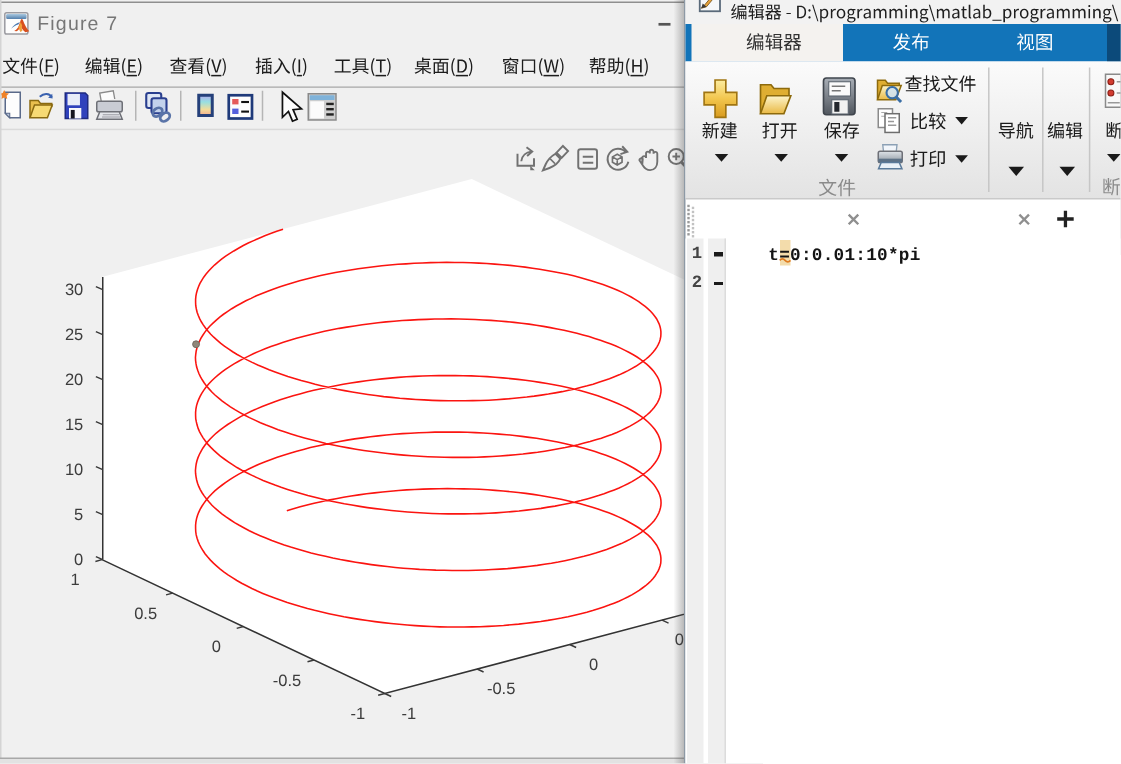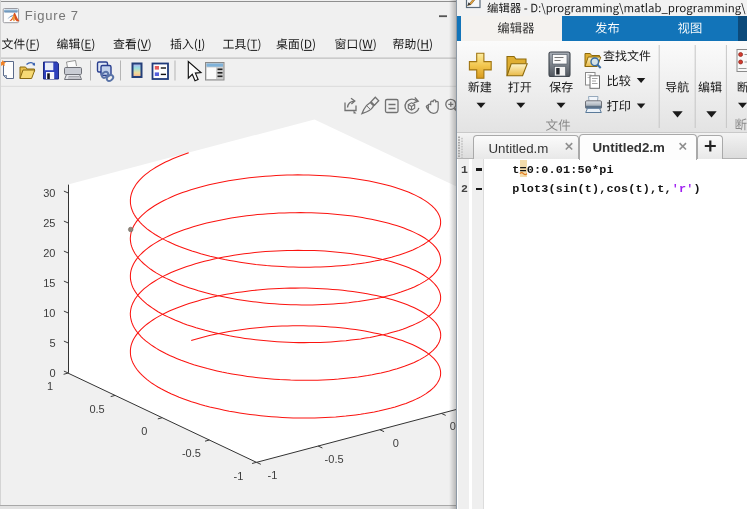--- a/index.html
+++ b/index.html
@@ -169,39 +169,29 @@
  <div id="figbotline"></div>
     <div id="figbot2"></div>
 </div>
 <div id="shadow"></div>
 <div id="ed">
  <div id="edtitle"></div>
  <div id="edblue"></div>
  <div id="edtab1"></div>
  <div id="ednavy"></div>
  <div id="edribbon"></div>
- <div id="edtabs">
-  <div class="dtab" id="dtab1">
-        <span class="dlabel" style="left:15px;">Untitled.m</span>
-      </div>
-  <div class="dtab" id="dtab2">
-        <span class="dlabel" style="left:13px;font-weight:bold;">Untitled2.m</span>
-      </div>
-  <div class="dtab" id="dtabp"></div>
- </div>
  <div id="code">
   <div id="gutter"></div>
       <div id="gutter2"></div>
   <span class="lnum" style="top:3.5px;">1</span>
   <span class="lnum" style="top:23px;">2</span>
   <div class="dash" style="top:9.2px;"></div>
   <div class="dash" style="top:28.7px;"></div>
   <div id="hl"></div>
-  <div class="cline" style="top:3.5px;">t=0:0.01:50*pi</div>
-  <div class="cline" style="top:23px;">plot3(sin(t),cos(t),t,<span style="color:#a020f0">'r'</span>)</div>
+  <div class="cline" style="top:3.5px;">t=0:0.01:10*pi</div>
  </div>
  <svg width="291" height="509" viewBox="456 0 291 509" style="z-index:5">
   <path d="M486.5 11.6 486.7 12.4C487.6 12.0 488.8 11.5 489.9 11.0L489.8 10.3C488.5 10.8 487.3 11.3 486.5 11.6ZM486.7 7.4C486.9 7.3 487.1 7.2 488.3 7.1C487.9 7.8 487.5 8.4 487.3 8.6C487.0 9.0 486.8 9.3 486.5 9.4C486.6 9.6 486.7 10.0 486.8 10.1C487.0 10.0 487.3 9.9 489.9 9.3C489.8 9.1 489.8 8.8 489.8 8.6L487.9 9.0C488.7 7.9 489.5 6.7 490.1 5.4L489.5 5.0C489.3 5.4 489.0 5.9 488.8 6.3L487.5 6.4C488.2 5.4 488.8 4.2 489.3 2.9L488.5 2.6C488.0 4.0 487.3 5.5 487.0 5.9C486.8 6.3 486.6 6.5 486.4 6.6C486.5 6.8 486.6 7.2 486.7 7.4ZM493.1 8.2V9.9H492.2V8.2ZM493.7 8.2H494.5V9.9H493.7ZM491.5 7.5V13.0H492.2V10.6H493.1V12.7H493.7V10.6H494.5V12.7H495.1V10.6H495.9V12.3C495.9 12.4 495.9 12.4 495.8 12.4C495.7 12.4 495.5 12.4 495.3 12.4C495.4 12.6 495.5 12.8 495.5 13.0C495.9 13.0 496.1 13.0 496.4 12.9C496.6 12.8 496.6 12.6 496.6 12.3V7.5L495.9 7.5ZM495.1 8.2H495.9V9.9H495.1ZM492.9 2.8C493.1 3.1 493.3 3.5 493.4 3.9H490.7V6.3C490.7 8.1 490.6 10.6 489.6 12.4C489.8 12.5 490.1 12.8 490.2 12.9C491.3 11.1 491.5 8.4 491.5 6.5H496.5V3.9H494.3C494.2 3.5 493.9 3.0 493.7 2.6ZM491.5 4.6H495.7V5.8H491.5Z M503.7 3.6H506.7V4.8H503.7ZM502.9 3.0V5.4H507.6V3.0ZM498.3 8.4C498.4 8.3 498.8 8.3 499.1 8.3H500.2V9.9L497.9 10.3L498.0 11.1L500.2 10.7V13.1H501.0V10.5L502.3 10.3L502.2 9.5L501.0 9.8V8.3H502.0V7.5H501.0V5.7H500.2V7.5H499.1C499.4 6.7 499.7 5.8 500.0 4.8H502.1V4.0H500.2C500.3 3.6 500.4 3.2 500.5 2.8L499.6 2.6C499.6 3.1 499.5 3.5 499.4 4.0H497.9V4.8H499.2C499.0 5.7 498.7 6.5 498.6 6.7C498.4 7.2 498.3 7.6 498.1 7.7C498.2 7.9 498.3 8.3 498.3 8.4ZM506.7 6.8V7.8H503.8V6.8ZM502.0 11.3 502.1 12.1 506.7 11.7V13.1H507.5V11.7L508.3 11.6L508.3 10.9L507.5 10.9V6.8H508.3V6.1H502.2V6.8H503.0V11.3ZM506.7 8.4V9.4H503.8V8.4ZM506.7 10.1V11.0L503.8 11.2V10.1Z M511.0 3.9H513.0V5.5H511.0ZM515.9 3.9H517.9V5.5H515.9ZM515.8 6.7C516.3 6.9 516.8 7.1 517.2 7.4H514.0C514.2 7.0 514.4 6.7 514.6 6.3L513.8 6.1V3.1H510.3V6.2H513.7C513.5 6.6 513.3 7.0 512.9 7.4H509.4V8.2H512.2C511.4 8.9 510.4 9.5 509.1 9.9C509.3 10.1 509.5 10.4 509.6 10.6L510.3 10.3V13.1H511.1V12.8H513.0V13.0H513.8V9.6H511.6C512.3 9.2 512.8 8.7 513.3 8.2H515.4C515.9 8.7 516.5 9.2 517.2 9.6H515.1V13.1H515.9V12.8H517.9V13.0H518.8V10.3L519.3 10.5C519.4 10.3 519.7 10.0 519.9 9.8C518.6 9.5 517.4 8.9 516.5 8.2H519.6V7.4H517.6L517.9 7.1C517.6 6.8 516.8 6.4 516.2 6.2ZM515.1 3.1V6.2H518.8V3.1ZM511.1 12.0V10.3H513.0V12.0ZM515.9 12.0V10.3H517.9V12.0Z M523.3 9.4H526.2V8.6H523.3Z M530.4 12.2H532.5C535.1 12.2 536.4 10.6 536.4 8.0C536.4 5.3 535.1 3.8 532.5 3.8H530.4ZM531.5 11.3V4.7H532.4C534.4 4.7 535.4 5.9 535.4 8.0C535.4 10.1 534.4 11.3 532.4 11.3Z M538.7 7.8C539.1 7.8 539.4 7.4 539.4 7.0C539.4 6.5 539.1 6.2 538.7 6.2C538.3 6.2 537.9 6.5 537.9 7.0C537.9 7.4 538.3 7.8 538.7 7.8ZM538.7 12.3C539.1 12.3 539.4 12.0 539.4 11.6C539.4 11.1 539.1 10.8 538.7 10.8C538.3 10.8 537.9 11.1 537.9 11.6C537.9 12.0 538.3 12.3 538.7 12.3Z M543.9 14.2H544.6L541.2 3.1H540.4Z M545.8 14.8H546.8V12.7L546.8 11.6C547.4 12.1 548.0 12.3 548.5 12.3C549.9 12.3 551.2 11.1 551.2 9.0C551.2 7.1 550.3 5.9 548.7 5.9C548.0 5.9 547.3 6.3 546.8 6.7H546.8L546.6 6.0H545.8ZM548.3 11.5C547.9 11.5 547.4 11.3 546.8 10.8V7.6C547.4 7.0 548.0 6.7 548.5 6.7C549.7 6.7 550.1 7.6 550.1 9.0C550.1 10.5 549.4 11.5 548.3 11.5Z M552.9 12.2H553.9V8.2C554.3 7.2 554.9 6.8 555.5 6.8C555.7 6.8 555.9 6.8 556.1 6.9L556.3 6.0C556.1 5.9 555.9 5.9 555.6 5.9C554.9 5.9 554.3 6.4 553.8 7.1H553.8L553.7 6.0H552.9Z M559.7 12.3C561.2 12.3 562.6 11.2 562.6 9.1C562.6 7.0 561.2 5.9 559.7 5.9C558.2 5.9 556.8 7.0 556.8 9.1C556.8 11.2 558.2 12.3 559.7 12.3ZM559.7 11.5C558.6 11.5 557.9 10.5 557.9 9.1C557.9 7.7 558.6 6.7 559.7 6.7C560.8 6.7 561.5 7.7 561.5 9.1C561.5 10.5 560.8 11.5 559.7 11.5Z M566.3 15.0C568.2 15.0 569.4 14.1 569.4 12.9C569.4 11.9 568.7 11.4 567.3 11.4H566.0C565.2 11.4 565.0 11.2 565.0 10.8C565.0 10.4 565.1 10.2 565.4 10.0C565.6 10.2 566.0 10.2 566.3 10.2C567.5 10.2 568.5 9.4 568.5 8.1C568.5 7.5 568.3 7.1 568.0 6.8H569.3V6.0H567.1C566.9 5.9 566.6 5.9 566.3 5.9C565.0 5.9 564.0 6.7 564.0 8.1C564.0 8.8 564.4 9.4 564.8 9.7V9.8C564.4 10.0 564.1 10.4 564.1 10.9C564.1 11.4 564.3 11.7 564.6 11.9V12.0C564.1 12.3 563.7 12.9 563.7 13.4C563.7 14.5 564.8 15.0 566.3 15.0ZM566.3 9.5C565.6 9.5 565.0 9.0 565.0 8.1C565.0 7.1 565.5 6.6 566.3 6.6C567.0 6.6 567.6 7.1 567.6 8.1C567.6 9.0 567.0 9.5 566.3 9.5ZM566.4 14.3C565.3 14.3 564.6 13.9 564.6 13.2C564.6 12.9 564.8 12.5 565.3 12.2C565.5 12.3 565.8 12.3 566.1 12.3H567.1C568.0 12.3 568.4 12.5 568.4 13.1C568.4 13.7 567.6 14.3 566.4 14.3Z M570.6 12.2H571.7V8.2C572.1 7.2 572.7 6.8 573.2 6.8C573.5 6.8 573.6 6.8 573.8 6.9L574.0 6.0C573.8 5.9 573.6 5.9 573.4 5.9C572.7 5.9 572.0 6.4 571.6 7.1H571.6L571.5 6.0H570.6Z M576.5 12.3C577.2 12.3 577.9 11.9 578.5 11.5H578.6L578.6 12.2H579.5V8.4C579.5 6.9 578.9 5.9 577.4 5.9C576.4 5.9 575.5 6.3 574.9 6.7L575.3 7.4C575.8 7.0 576.5 6.7 577.2 6.7C578.2 6.7 578.5 7.5 578.5 8.3C575.8 8.6 574.7 9.2 574.7 10.6C574.7 11.7 575.4 12.3 576.5 12.3ZM576.8 11.5C576.2 11.5 575.7 11.2 575.7 10.5C575.7 9.7 576.4 9.2 578.5 9.0V10.7C577.9 11.2 577.4 11.5 576.8 11.5Z M581.5 12.2H582.5V7.7C583.1 7.1 583.6 6.8 584.1 6.8C584.8 6.8 585.2 7.3 585.2 8.4V12.2H586.3V7.7C586.8 7.1 587.3 6.8 587.8 6.8C588.6 6.8 589.0 7.3 589.0 8.4V12.2H590.0V8.3C590.0 6.7 589.4 5.9 588.1 5.9C587.4 5.9 586.7 6.3 586.1 7.0C585.8 6.3 585.3 5.9 584.4 5.9C583.6 5.9 583.0 6.3 582.4 6.9H582.4L582.3 6.0H581.5Z M592.0 12.2H593.1V7.7C593.6 7.1 594.2 6.8 594.6 6.8C595.4 6.8 595.8 7.3 595.8 8.4V12.2H596.8V7.7C597.4 7.1 597.9 6.8 598.4 6.8C599.2 6.8 599.5 7.3 599.5 8.4V12.2H600.6V8.3C600.6 6.7 600.0 5.9 598.7 5.9C597.9 5.9 597.3 6.3 596.6 7.0C596.4 6.3 595.9 5.9 594.9 5.9C594.2 5.9 593.5 6.3 593.0 6.9H593.0L592.9 6.0H592.0Z M602.6 12.2H603.6V6.0H602.6ZM603.1 4.7C603.5 4.7 603.8 4.5 603.8 4.0C603.8 3.6 603.5 3.4 603.1 3.4C602.7 3.4 602.4 3.6 602.4 4.0C602.4 4.5 602.7 4.7 603.1 4.7Z M605.7 12.2H606.8V7.7C607.4 7.1 607.8 6.8 608.4 6.8C609.3 6.8 609.6 7.3 609.6 8.4V12.2H610.7V8.3C610.7 6.7 610.1 5.9 608.8 5.9C607.9 5.9 607.3 6.3 606.7 6.9H606.7L606.6 6.0H605.7Z M614.8 15.0C616.7 15.0 617.9 14.1 617.9 12.9C617.9 11.9 617.2 11.4 615.7 11.4H614.5C613.7 11.4 613.4 11.2 613.4 10.8C613.4 10.4 613.6 10.2 613.8 10.0C614.1 10.2 614.4 10.2 614.7 10.2C616.0 10.2 617.0 9.4 617.0 8.1C617.0 7.5 616.8 7.1 616.5 6.8H617.8V6.0H615.6C615.4 5.9 615.1 5.9 614.7 5.9C613.5 5.9 612.4 6.7 612.4 8.1C612.4 8.8 612.8 9.4 613.2 9.7V9.8C612.9 10.0 612.6 10.4 612.6 10.9C612.6 11.4 612.8 11.7 613.1 11.9V12.0C612.5 12.3 612.2 12.9 612.2 13.4C612.2 14.5 613.2 15.0 614.8 15.0ZM614.7 9.5C614.0 9.5 613.4 9.0 613.4 8.1C613.4 7.1 614.0 6.6 614.7 6.6C615.5 6.6 616.1 7.1 616.1 8.1C616.1 9.0 615.5 9.5 614.7 9.5ZM614.9 14.3C613.8 14.3 613.1 13.9 613.1 13.2C613.1 12.9 613.3 12.5 613.7 12.2C614.0 12.3 614.3 12.3 614.5 12.3H615.6C616.4 12.3 616.9 12.5 616.9 13.1C616.9 13.7 616.1 14.3 614.9 14.3Z M621.6 14.2H622.4L619.0 3.1H618.2Z M623.6 12.2H624.6V7.7C625.2 7.1 625.7 6.8 626.2 6.8C626.9 6.8 627.3 7.3 627.3 8.4V12.2H628.4V7.7C628.9 7.1 629.4 6.8 629.9 6.8C630.7 6.8 631.1 7.3 631.1 8.4V12.2H632.1V8.3C632.1 6.7 631.5 5.9 630.2 5.9C629.5 5.9 628.8 6.3 628.2 7.0C627.9 6.3 627.4 5.9 626.5 5.9C625.7 5.9 625.1 6.3 624.5 6.9H624.5L624.4 6.0H623.6Z M635.5 12.3C636.3 12.3 637.0 11.9 637.6 11.5H637.6L637.7 12.2H638.6V8.4C638.6 6.9 638.0 5.9 636.4 5.9C635.4 5.9 634.6 6.3 634.0 6.7L634.4 7.4C634.9 7.0 635.5 6.7 636.3 6.7C637.3 6.7 637.5 7.5 637.5 8.3C634.9 8.6 633.7 9.2 633.7 10.6C633.7 11.7 634.5 12.3 635.5 12.3ZM635.8 11.5C635.2 11.5 634.7 11.2 634.7 10.5C634.7 9.7 635.5 9.2 637.5 9.0V10.7C636.9 11.2 636.4 11.5 635.8 11.5Z M642.5 12.3C642.9 12.3 643.3 12.2 643.6 12.1L643.4 11.3C643.2 11.4 642.9 11.5 642.7 11.5C642.0 11.5 641.8 11.1 641.8 10.3V6.9H643.4V6.0H641.8V4.3H640.9L640.8 6.0L639.8 6.1V6.9H640.7V10.3C640.7 11.5 641.2 12.3 642.5 12.3Z M645.9 12.3C646.2 12.3 646.4 12.3 646.5 12.3L646.4 11.5C646.3 11.5 646.2 11.5 646.2 11.5C646.0 11.5 645.9 11.4 645.9 11.0V3.1H644.8V11.0C644.8 11.8 645.2 12.3 645.9 12.3Z M649.5 12.3C650.3 12.3 651.0 11.9 651.6 11.5H651.6L651.7 12.2H652.5V8.4C652.5 6.9 651.9 5.9 650.4 5.9C649.4 5.9 648.5 6.3 648.0 6.7L648.4 7.4C648.8 7.0 649.5 6.7 650.2 6.7C651.2 6.7 651.5 7.5 651.5 8.3C648.9 8.6 647.7 9.2 647.7 10.6C647.7 11.7 648.5 12.3 649.5 12.3ZM649.8 11.5C649.2 11.5 648.7 11.2 648.7 10.5C648.7 9.7 649.4 9.2 651.5 9.0V10.7C650.9 11.2 650.4 11.5 649.8 11.5Z M657.2 12.3C658.6 12.3 659.9 11.1 659.9 9.0C659.9 7.1 659.0 5.9 657.4 5.9C656.7 5.9 656.1 6.2 655.5 6.7L655.5 5.6V3.1H654.5V12.2H655.3L655.4 11.6H655.5C656.0 12.1 656.6 12.3 657.2 12.3ZM657.0 11.5C656.6 11.5 656.1 11.3 655.5 10.8V7.6C656.1 7.0 656.7 6.7 657.2 6.7C658.4 6.7 658.8 7.6 658.8 9.0C658.8 10.5 658.1 11.5 657.0 11.5Z M660.6 13.8H666.7V13.1H660.6Z M667.9 14.8H669.0V12.7L668.9 11.6C669.5 12.1 670.1 12.3 670.6 12.3C672.0 12.3 673.3 11.1 673.3 9.0C673.3 7.1 672.5 5.9 670.9 5.9C670.1 5.9 669.4 6.3 668.9 6.7H668.9L668.8 6.0H667.9ZM670.5 11.5C670.1 11.5 669.5 11.3 669.0 10.8V7.6C669.6 7.0 670.1 6.7 670.6 6.7C671.8 6.7 672.2 7.6 672.2 9.0C672.2 10.5 671.5 11.5 670.5 11.5Z M675.0 12.2H676.0V8.2C676.4 7.2 677.1 6.8 677.6 6.8C677.8 6.8 678.0 6.8 678.2 6.9L678.4 6.0C678.2 5.9 678.0 5.9 677.7 5.9C677.0 5.9 676.4 6.4 676.0 7.1H675.9L675.8 6.0H675.0Z M681.8 12.3C683.3 12.3 684.7 11.2 684.7 9.1C684.7 7.0 683.3 5.9 681.8 5.9C680.3 5.9 678.9 7.0 678.9 9.1C678.9 11.2 680.3 12.3 681.8 12.3ZM681.8 11.5C680.7 11.5 680.0 10.5 680.0 9.1C680.0 7.7 680.7 6.7 681.8 6.7C682.9 6.7 683.6 7.7 683.6 9.1C683.6 10.5 682.9 11.5 681.8 11.5Z M688.4 15.0C690.3 15.0 691.5 14.1 691.5 12.9C691.5 11.9 690.8 11.4 689.4 11.4H688.2C687.3 11.4 687.1 11.2 687.1 10.8C687.1 10.4 687.2 10.2 687.5 10.0C687.7 10.2 688.1 10.2 688.4 10.2C689.7 10.2 690.7 9.4 690.7 8.1C690.7 7.5 690.4 7.1 690.2 6.8H691.4V6.0H689.3C689.0 5.9 688.7 5.9 688.4 5.9C687.1 5.9 686.1 6.7 686.1 8.1C686.1 8.8 686.5 9.4 686.9 9.7V9.8C686.5 10.0 686.2 10.4 686.2 10.9C686.2 11.4 686.4 11.7 686.8 11.9V12.0C686.2 12.3 685.8 12.9 685.8 13.4C685.8 14.5 686.9 15.0 688.4 15.0ZM688.4 9.5C687.7 9.5 687.1 9.0 687.1 8.1C687.1 7.1 687.7 6.6 688.4 6.6C689.1 6.6 689.7 7.1 689.7 8.1C689.7 9.0 689.1 9.5 688.4 9.5ZM688.5 14.3C687.4 14.3 686.8 13.9 686.8 13.2C686.8 12.9 686.9 12.5 687.4 12.2C687.7 12.3 688.0 12.3 688.2 12.3H689.3C690.1 12.3 690.5 12.5 690.5 13.1C690.5 13.7 689.7 14.3 688.5 14.3Z M692.7 12.2H693.8V8.2C694.2 7.2 694.8 6.8 695.3 6.8C695.6 6.8 695.7 6.8 695.9 6.9L696.1 6.0C695.9 5.9 695.7 5.9 695.5 5.9C694.8 5.9 694.2 6.4 693.7 7.1H693.7L693.6 6.0H692.7Z M698.6 12.3C699.4 12.3 700.0 11.9 700.6 11.5H700.7L700.8 12.2H701.6V8.4C701.6 6.9 701.0 5.9 699.5 5.9C698.5 5.9 697.6 6.3 697.0 6.7L697.4 7.4C697.9 7.0 698.6 6.7 699.3 6.7C700.3 6.7 700.6 7.5 700.6 8.3C697.9 8.6 696.8 9.2 696.8 10.6C696.8 11.7 697.5 12.3 698.6 12.3ZM698.9 11.5C698.3 11.5 697.8 11.2 697.8 10.5C697.8 9.7 698.5 9.2 700.6 9.0V10.7C700.0 11.2 699.5 11.5 698.9 11.5Z M703.6 12.2H704.6V7.7C705.2 7.1 705.7 6.8 706.2 6.8C707.0 6.8 707.3 7.3 707.3 8.4V12.2H708.4V7.7C708.9 7.1 709.5 6.8 709.9 6.8C710.7 6.8 711.1 7.3 711.1 8.4V12.2H712.1V8.3C712.1 6.7 711.5 5.9 710.2 5.9C709.5 5.9 708.8 6.3 708.2 7.0C707.9 6.3 707.4 5.9 706.5 5.9C705.7 5.9 705.1 6.3 704.6 6.9H704.5L704.4 6.0H703.6Z M714.1 12.2H715.2V7.7C715.7 7.1 716.3 6.8 716.7 6.8C717.5 6.8 717.9 7.3 717.9 8.4V12.2H718.9V7.7C719.5 7.1 720.0 6.8 720.5 6.8C721.3 6.8 721.6 7.3 721.6 8.4V12.2H722.7V8.3C722.7 6.7 722.1 5.9 720.8 5.9C720.0 5.9 719.4 6.3 718.8 7.0C718.5 6.3 718.0 5.9 717.0 5.9C716.3 5.9 715.7 6.3 715.1 6.9H715.1L715.0 6.0H714.1Z M724.7 12.2H725.7V6.0H724.7ZM725.2 4.7C725.6 4.7 725.9 4.5 725.9 4.0C725.9 3.6 725.6 3.4 725.2 3.4C724.8 3.4 724.5 3.6 724.5 4.0C724.5 4.5 724.8 4.7 725.2 4.7Z M727.8 12.2H728.9V7.7C729.5 7.1 729.9 6.8 730.6 6.8C731.4 6.8 731.7 7.3 731.7 8.4V12.2H732.8V8.3C732.8 6.7 732.2 5.9 730.9 5.9C730.0 5.9 729.4 6.3 728.8 6.9H728.8L728.7 6.0H727.8Z M736.9 15.0C738.8 15.0 740.0 14.1 740.0 12.9C740.0 11.9 739.3 11.4 737.8 11.4H736.6C735.8 11.4 735.5 11.2 735.5 10.8C735.5 10.4 735.7 10.2 735.9 10.0C736.2 10.2 736.6 10.2 736.9 10.2C738.1 10.2 739.1 9.4 739.1 8.1C739.1 7.5 738.9 7.1 738.6 6.8H739.9V6.0H737.7C737.5 5.9 737.2 5.9 736.9 5.9C735.6 5.9 734.5 6.7 734.5 8.1C734.5 8.8 734.9 9.4 735.4 9.7V9.8C735.0 10.0 734.7 10.4 734.7 10.9C734.7 11.4 734.9 11.7 735.2 11.9V12.0C734.6 12.3 734.3 12.9 734.3 13.4C734.3 14.5 735.4 15.0 736.9 15.0ZM736.9 9.5C736.2 9.5 735.5 9.0 735.5 8.1C735.5 7.1 736.1 6.6 736.9 6.6C737.6 6.6 738.2 7.1 738.2 8.1C738.2 9.0 737.6 9.5 736.9 9.5ZM737.0 14.3C735.9 14.3 735.2 13.9 735.2 13.2C735.2 12.9 735.4 12.5 735.9 12.2C736.1 12.3 736.4 12.3 736.7 12.3H737.7C738.5 12.3 739.0 12.5 739.0 13.1C739.0 13.7 738.2 14.3 737.0 14.3Z M743.7 14.2H744.5L741.1 3.1H740.3Z" fill="#1f1f1f"></path>
       <path d="M496.8 31.9 497.0 32.8C498.0 32.4 499.3 31.8 500.6 31.3L500.4 30.6C499.1 31.1 497.7 31.6 496.8 31.9ZM497.1 27.4C497.2 27.3 497.5 27.2 498.8 27.0C498.4 27.8 497.9 28.4 497.7 28.7C497.4 29.2 497.1 29.5 496.9 29.5C497.0 29.7 497.1 30.2 497.1 30.3C497.4 30.2 497.8 30.1 500.5 29.4C500.5 29.2 500.4 28.9 500.4 28.7L498.4 29.1C499.3 28.0 500.1 26.6 500.8 25.2L500.1 24.8C499.8 25.2 499.6 25.7 499.3 26.2L497.9 26.3C498.7 25.2 499.4 23.8 499.9 22.5L499.0 22.2C498.5 23.7 497.7 25.3 497.4 25.7C497.2 26.2 497.0 26.4 496.8 26.5C496.9 26.7 497.0 27.2 497.1 27.4ZM504.0 28.3V30.1H503.0V28.3ZM504.7 28.3H505.6V30.1H504.7ZM502.3 27.5V33.5H503.0V30.8H504.0V33.2H504.7V30.8H505.6V33.2H506.2V30.8H507.1V32.7C507.1 32.8 507.1 32.8 507.0 32.8C506.9 32.8 506.7 32.8 506.4 32.8C506.5 33.0 506.6 33.3 506.6 33.5C507.1 33.5 507.3 33.5 507.6 33.4C507.8 33.2 507.8 33.0 507.8 32.7V27.5L507.1 27.5ZM506.2 28.3H507.1V30.1H506.2ZM503.8 22.4C504.0 22.7 504.2 23.2 504.3 23.5H501.4V26.2C501.4 28.1 501.3 30.9 500.2 32.9C500.4 32.9 500.8 33.2 500.9 33.4C502.1 31.4 502.3 28.4 502.3 26.4H507.7V23.5H505.3C505.2 23.1 504.9 22.5 504.7 22.1ZM502.3 24.3H506.8V25.6H502.3Z M515.5 23.3H518.9V24.5H515.5ZM514.7 22.6V25.2H519.8V22.6ZM509.7 28.5C509.8 28.4 510.2 28.3 510.6 28.3H511.7V30.1L509.2 30.5L509.4 31.4L511.7 31.0V33.5H512.6V30.8L514.0 30.5L513.9 29.7L512.6 29.9V28.3H513.7V27.5H512.6V25.6H511.7V27.5H510.5C510.9 26.6 511.2 25.6 511.5 24.5H513.8V23.6H511.8C511.9 23.2 512.0 22.8 512.0 22.4L511.1 22.2C511.1 22.7 511.0 23.2 510.9 23.6H509.3V24.5H510.6C510.4 25.5 510.1 26.4 510.0 26.7C509.8 27.2 509.6 27.6 509.4 27.7C509.5 27.9 509.7 28.3 509.7 28.5ZM518.8 26.7V27.8H515.6V26.7ZM513.7 31.7 513.8 32.5 518.8 32.1V33.6H519.7V32.0L520.6 32.0L520.6 31.2L519.7 31.2V26.7H520.5V26.0H513.9V26.7H514.8V31.6ZM518.8 28.5V29.6H515.6V28.5ZM518.8 30.3V31.3L515.6 31.5V30.3Z M523.5 23.5H525.6V25.3H523.5ZM528.8 23.5H531.0V25.3H528.8ZM528.7 26.6C529.2 26.8 529.9 27.1 530.3 27.4H526.7C527.0 27.0 527.2 26.6 527.4 26.2L526.5 26.0V22.7H522.7V26.1H526.4C526.2 26.5 526.0 27.0 525.6 27.4H521.7V28.2H524.8C524.0 29.0 522.8 29.6 521.5 30.1C521.7 30.3 521.9 30.6 522.0 30.9L522.7 30.6V33.6H523.6V33.2H525.6V33.5H526.5V29.8H524.2C524.9 29.3 525.5 28.8 526.0 28.2H528.3C528.8 28.8 529.5 29.3 530.3 29.8H528.0V33.6H528.8V33.2H531.0V33.5H532.0V30.6L532.6 30.8C532.7 30.5 532.9 30.2 533.2 30.0C531.8 29.7 530.4 29.0 529.5 28.2H532.9V27.4H530.7L531.0 27.0C530.6 26.7 529.8 26.3 529.2 26.1ZM528.0 22.7V26.1H532.0V22.7ZM523.6 32.4V30.6H525.6V32.4ZM528.8 32.4V30.6H531.0V32.4Z" fill="#333333"></path>
       <path d="M602.3 22.8C602.9 23.4 603.6 24.2 603.9 24.6L604.7 24.1C604.3 23.7 603.6 22.9 603.1 22.4ZM595.8 26.1C595.9 26.0 596.3 25.9 597.1 25.9H598.8C598.0 28.5 596.7 30.5 594.4 31.9C594.6 32.1 594.9 32.4 595.1 32.6C596.7 31.6 597.9 30.4 598.7 28.8C599.2 29.7 599.8 30.6 600.6 31.2C599.5 32.0 598.3 32.5 597.0 32.8C597.1 33.0 597.4 33.4 597.5 33.6C598.9 33.2 600.2 32.7 601.3 31.8C602.4 32.7 603.8 33.3 605.4 33.6C605.5 33.4 605.8 33.0 606.0 32.8C604.4 32.5 603.1 32.0 602.0 31.3C603.1 30.3 604.0 29.1 604.5 27.5L603.8 27.2L603.7 27.2H599.5C599.6 26.8 599.8 26.4 599.9 25.9H605.5L605.5 25.0H600.2C600.4 24.2 600.5 23.3 600.7 22.3L599.6 22.1C599.5 23.2 599.3 24.1 599.1 25.0H596.8C597.2 24.4 597.5 23.5 597.8 22.7L596.8 22.5C596.6 23.5 596.1 24.5 595.9 24.7C595.8 25.0 595.6 25.2 595.5 25.2C595.6 25.5 595.7 25.9 595.8 26.1ZM601.3 30.7C600.4 30.0 599.8 29.1 599.3 28.1H603.2C602.8 29.1 602.1 30.0 601.3 30.7Z M611.3 22.2C611.2 22.8 611.0 23.4 610.7 24.1H607.2V25.0H610.3C609.5 26.6 608.3 28.2 606.8 29.2C607.0 29.4 607.2 29.7 607.3 30.0C608.0 29.5 608.6 29.0 609.2 28.3V32.4H610.1V28.1H612.7V33.6H613.7V28.1H616.5V31.2C616.5 31.4 616.4 31.5 616.2 31.5C616.0 31.5 615.3 31.5 614.5 31.5C614.6 31.7 614.7 32.1 614.8 32.3C615.8 32.3 616.5 32.3 616.9 32.2C617.3 32.0 617.4 31.8 617.4 31.3V27.3H616.5H613.7V25.6H612.7V27.3H610.0C610.5 26.5 610.9 25.8 611.3 25.0H618.1V24.1H611.7C611.9 23.5 612.1 23.0 612.3 22.4Z" fill="#fdfdfd"></path>
       <path d="M682.1 22.8V29.4H683.0V23.6H686.8V29.4H687.7V22.8ZM678.4 22.6C678.9 23.1 679.3 23.8 679.6 24.3L680.3 23.8C680.1 23.3 679.6 22.7 679.1 22.2ZM684.4 24.6V27.0C684.4 28.9 684.0 31.3 680.9 32.9C681.1 33.1 681.4 33.4 681.5 33.6C683.3 32.6 684.3 31.3 684.8 29.9V32.4C684.8 33.2 685.2 33.4 686.0 33.4H687.1C688.2 33.4 688.3 32.9 688.5 31.0C688.2 30.9 687.9 30.8 687.7 30.6C687.6 32.4 687.6 32.7 687.1 32.7H686.1C685.8 32.7 685.7 32.6 685.7 32.3V29.2H685.1C685.2 28.4 685.3 27.7 685.3 27.0V24.6ZM677.3 24.3V25.2H680.3C679.6 26.7 678.3 28.3 677.0 29.2C677.1 29.3 677.3 29.8 677.4 30.1C677.9 29.7 678.4 29.3 678.9 28.8V33.6H679.7V28.2C680.2 28.8 680.7 29.5 681.0 29.9L681.5 29.1C681.3 28.9 680.4 27.9 680.0 27.4C680.6 26.5 681.1 25.6 681.4 24.6L680.9 24.3L680.8 24.3Z M693.5 29.1C694.5 29.4 695.8 29.8 696.5 30.1L696.9 29.5C696.2 29.2 694.9 28.8 693.9 28.6ZM692.3 30.7C694.0 30.9 696.2 31.4 697.4 31.8L697.8 31.1C696.6 30.8 694.4 30.3 692.7 30.1ZM689.9 22.7V33.6H690.8V33.1H699.3V33.6H700.3V22.7ZM690.8 32.2V23.6H699.3V32.2ZM694.0 23.8C693.4 24.8 692.3 25.8 691.3 26.4C691.5 26.6 691.8 26.8 691.9 27.0C692.3 26.7 692.7 26.4 693.1 26.1C693.5 26.5 693.9 26.9 694.4 27.2C693.4 27.7 692.2 28.1 691.1 28.3C691.2 28.5 691.4 28.8 691.5 29.1C692.7 28.8 694.0 28.3 695.2 27.7C696.2 28.2 697.4 28.7 698.6 28.9C698.7 28.7 698.9 28.4 699.1 28.2C698.0 28.0 696.9 27.7 696.0 27.2C696.9 26.6 697.7 25.9 698.2 25.1L697.7 24.8L697.5 24.8H694.3C694.5 24.6 694.7 24.3 694.8 24.1ZM693.6 25.6 693.7 25.5H696.9C696.4 26.0 695.8 26.4 695.2 26.8C694.5 26.5 694.0 26.1 693.6 25.6Z" fill="#fdfdfd"></path>
       <path d="M471.1 88.9C471.5 89.5 471.9 90.4 472.1 90.9L472.7 90.5C472.6 90.0 472.1 89.2 471.7 88.6ZM468.4 88.7C468.2 89.4 467.8 90.2 467.3 90.7C467.5 90.8 467.8 91.0 467.9 91.1C468.4 90.6 468.9 89.7 469.2 88.9ZM473.4 82.6V86.7C473.4 88.3 473.3 90.4 472.3 91.8C472.5 91.9 472.9 92.2 473.0 92.4C474.1 90.8 474.3 88.4 474.3 86.7V86.3H476.1V92.4H477.0V86.3H478.3V85.5H474.3V83.2C475.5 83.0 476.9 82.7 477.9 82.3L477.2 81.6C476.3 82.0 474.8 82.4 473.4 82.6ZM469.4 81.6C469.6 81.9 469.8 82.3 469.9 82.7H467.5V83.4H472.8V82.7H470.8C470.7 82.3 470.4 81.8 470.2 81.4ZM471.3 83.5C471.2 84.0 470.9 84.9 470.7 85.4H467.4V86.2H469.8V87.4H467.4V88.2H469.8V91.3C469.8 91.4 469.8 91.4 469.7 91.4C469.5 91.5 469.2 91.5 468.7 91.4C468.9 91.7 469.0 92.0 469.0 92.2C469.6 92.2 470.0 92.2 470.3 92.1C470.6 91.9 470.6 91.7 470.6 91.3V88.2H472.9V87.4H470.6V86.2H473.0V85.4H471.5C471.7 84.9 471.9 84.3 472.2 83.7ZM468.3 83.7C468.6 84.2 468.7 84.9 468.8 85.4L469.6 85.2C469.5 84.7 469.3 84.0 469.0 83.5Z M483.5 82.4V83.2H485.8V84.1H482.8V84.8H485.8V85.7H483.4V86.4H485.8V87.4H483.3V88.0H485.8V89.0H482.8V89.7H485.8V90.9H486.6V89.7H490.0V89.0H486.6V88.0H489.6V87.4H486.6V86.4H489.3V84.8H490.1V84.1H489.3V82.4H486.6V81.4H485.8V82.4ZM486.6 84.8H488.5V85.7H486.6ZM486.6 84.1V83.2H488.5V84.1ZM480.0 86.8C480.0 86.7 480.2 86.5 480.4 86.4H481.9C481.8 87.5 481.5 88.4 481.2 89.2C480.9 88.7 480.6 88.1 480.4 87.4L479.7 87.6C480.0 88.6 480.4 89.4 480.8 90.0C480.4 90.8 479.9 91.4 479.2 91.9C479.4 92.0 479.8 92.3 479.9 92.5C480.5 92.0 481.0 91.4 481.4 90.7C482.7 91.9 484.4 92.2 486.6 92.2H490.0C490.0 91.9 490.2 91.5 490.3 91.3C489.7 91.3 487.1 91.3 486.6 91.3C484.6 91.3 483.0 91.1 481.8 89.9C482.3 88.8 482.6 87.4 482.8 85.7L482.3 85.6L482.1 85.6H481.1C481.7 84.7 482.3 83.6 482.9 82.4L482.3 82.0L482.0 82.2H479.6V83.0H481.6C481.2 84.0 480.6 85.0 480.3 85.3C480.1 85.7 479.8 86.0 479.6 86.1C479.7 86.2 479.9 86.6 480.0 86.8Z" fill="#1b1b1b"></path>
       <path d="M509.2 81.4V83.8H507.4V84.7H509.2V87.3C508.5 87.5 507.8 87.6 507.3 87.8L507.5 88.7L509.2 88.2V91.3C509.2 91.4 509.1 91.5 508.9 91.5C508.8 91.5 508.3 91.5 507.7 91.5C507.8 91.7 508.0 92.1 508.0 92.3C508.8 92.3 509.3 92.3 509.6 92.2C510.0 92.0 510.1 91.8 510.1 91.3V87.9L511.9 87.4L511.8 86.5L510.1 87.0V84.7H511.7V83.8H510.1V81.4ZM511.8 82.4V83.3H515.2V91.1C515.2 91.4 515.2 91.4 514.9 91.4C514.6 91.5 513.8 91.5 512.9 91.4C513.0 91.7 513.2 92.1 513.3 92.4C514.4 92.4 515.2 92.4 515.6 92.2C516.0 92.1 516.2 91.8 516.2 91.1V83.3H518.3V82.4Z M526.6 83.1V86.5H523.2V86.0V83.1ZM519.4 86.5V87.3H522.3C522.1 89.0 521.5 90.6 519.4 91.8C519.7 92.0 520.0 92.3 520.2 92.5C522.4 91.1 523.0 89.2 523.2 87.3H526.6V92.5H527.5V87.3H530.2V86.5H527.5V83.1H529.8V82.2H519.9V83.1H522.3V86.0L522.3 86.5Z" fill="#1b1b1b"></path>
       <path d="M553.6 82.8H558.1V85.0H553.6ZM552.8 82.0V85.8H555.4V87.3H551.9V88.1H554.8C554.0 89.4 552.8 90.6 551.5 91.2C551.7 91.4 552.0 91.7 552.1 91.9C553.3 91.2 554.5 90.0 555.4 88.7V92.5H556.3V88.7C557.1 90.0 558.2 91.3 559.3 92.0C559.5 91.7 559.8 91.4 560.0 91.2C558.8 90.6 557.6 89.4 556.8 88.1H559.6V87.3H556.3V85.8H559.0V82.0ZM551.5 81.5C550.8 83.3 549.7 85.1 548.5 86.2C548.6 86.4 548.9 86.9 549.0 87.1C549.4 86.7 549.9 86.1 550.3 85.5V92.4H551.1V84.2C551.6 83.4 552.0 82.6 552.4 81.7Z M567.6 87.3V88.3H564.2V89.1H567.6V91.4C567.6 91.5 567.5 91.6 567.3 91.6C567.1 91.6 566.4 91.6 565.6 91.6C565.7 91.8 565.8 92.2 565.9 92.4C566.9 92.4 567.6 92.4 568.0 92.3C568.4 92.2 568.5 91.9 568.5 91.4V89.1H571.7V88.3H568.5V87.6C569.3 87.1 570.3 86.3 570.9 85.6L570.4 85.2L570.2 85.2H565.2V86.0H569.3C568.8 86.5 568.2 87.0 567.6 87.3ZM564.8 81.4C564.7 81.9 564.5 82.5 564.3 83.0H561.0V83.9H563.9C563.2 85.5 562.0 87.1 560.6 88.1C560.7 88.3 560.9 88.7 561.0 88.9C561.5 88.5 562.0 88.1 562.5 87.7V92.4H563.4V86.6C564.0 85.7 564.5 84.8 564.9 83.9H571.5V83.0H565.3C565.5 82.5 565.6 82.1 565.7 81.6Z" fill="#1b1b1b"></path>
       <path d="M605.5 57.7H610.4V58.7H605.5ZM605.5 56.1H610.4V57.1H605.5ZM604.7 55.4V59.3H611.3V55.4ZM602.9 60.1V60.9H613.2V60.1ZM607.5 50.2V51.7H602.7V52.5H606.5C605.5 53.7 603.9 54.7 602.4 55.2C602.6 55.4 602.9 55.7 603.0 55.9C604.7 55.3 606.4 54.0 607.5 52.6V55.1H608.4V52.6C609.5 54.0 611.3 55.2 613.0 55.8C613.1 55.6 613.4 55.3 613.6 55.1C612.1 54.6 610.4 53.6 609.4 52.5H613.3V51.7H608.4V50.2Z M622.1 51.0C622.7 51.5 623.4 52.2 623.7 52.8L624.5 52.2C624.1 51.7 623.4 51.0 622.8 50.5ZM616.3 50.2V52.6H614.6V53.5H616.3V56.1C615.6 56.3 614.9 56.4 614.4 56.6L614.7 57.4L616.3 57.0V60.1C616.3 60.3 616.2 60.3 616.0 60.3C615.9 60.3 615.4 60.4 614.8 60.3C614.9 60.6 615.0 60.9 615.1 61.2C615.9 61.2 616.4 61.2 616.7 61.0C617.0 60.9 617.1 60.6 617.1 60.1V56.7L618.7 56.2L618.6 55.4L617.1 55.8V53.5H618.6V52.6H617.1V50.2ZM623.9 54.7C623.5 55.6 623.0 56.5 622.2 57.3C622.0 56.5 621.8 55.4 621.6 54.2L625.3 53.8L625.2 52.9L621.5 53.3C621.4 52.4 621.3 51.3 621.3 50.3H620.4C620.4 51.4 620.5 52.4 620.6 53.4L618.8 53.6L618.8 54.5L620.7 54.3C620.9 55.8 621.1 57.0 621.5 58.1C620.6 59.0 619.5 59.7 618.4 60.1C618.6 60.3 618.9 60.6 619.1 60.8C620.1 60.4 621.0 59.8 621.8 59.0C622.4 60.3 623.2 61.1 624.3 61.2C624.9 61.2 625.4 60.6 625.7 58.7C625.5 58.6 625.1 58.4 624.9 58.2C624.8 59.5 624.6 60.2 624.3 60.1C623.6 60.1 623.0 59.4 622.6 58.3C623.4 57.3 624.2 56.3 624.7 55.2Z M631.1 50.4C631.4 51.0 631.8 51.8 632.0 52.3L633.0 52.0C632.8 51.5 632.4 50.7 632.0 50.1ZM626.6 52.3V53.2H628.5C629.2 55.0 630.1 56.6 631.4 57.9C630.0 59.0 628.4 59.8 626.4 60.4C626.6 60.6 626.9 61.0 627.0 61.2C629.0 60.6 630.7 59.7 632.0 58.5C633.4 59.7 635.0 60.6 637.0 61.2C637.1 60.9 637.4 60.5 637.6 60.3C635.7 59.9 634.1 59.0 632.7 57.9C633.9 56.7 634.9 55.1 635.6 53.2H637.4V52.3ZM632.0 57.3C630.9 56.1 630.0 54.8 629.4 53.2H634.5C633.9 54.8 633.1 56.2 632.0 57.3Z M641.8 56.2V57.1H645.2V61.3H646.1V57.1H649.4V56.2H646.1V53.6H648.9V52.7H646.1V50.4H645.2V52.7H643.6C643.8 52.1 643.9 51.6 644.0 51.0L643.2 50.8C642.9 52.4 642.4 53.9 641.7 54.9C641.9 55.0 642.3 55.3 642.5 55.4C642.8 54.9 643.1 54.3 643.4 53.6H645.2V56.2ZM641.2 50.3C640.6 52.1 639.5 53.9 638.4 55.1C638.5 55.3 638.8 55.7 638.9 55.9C639.3 55.5 639.6 55.1 640.0 54.5V61.2H640.9V53.1C641.3 52.3 641.7 51.4 642.1 50.5Z" fill="#1b1b1b"></path>

